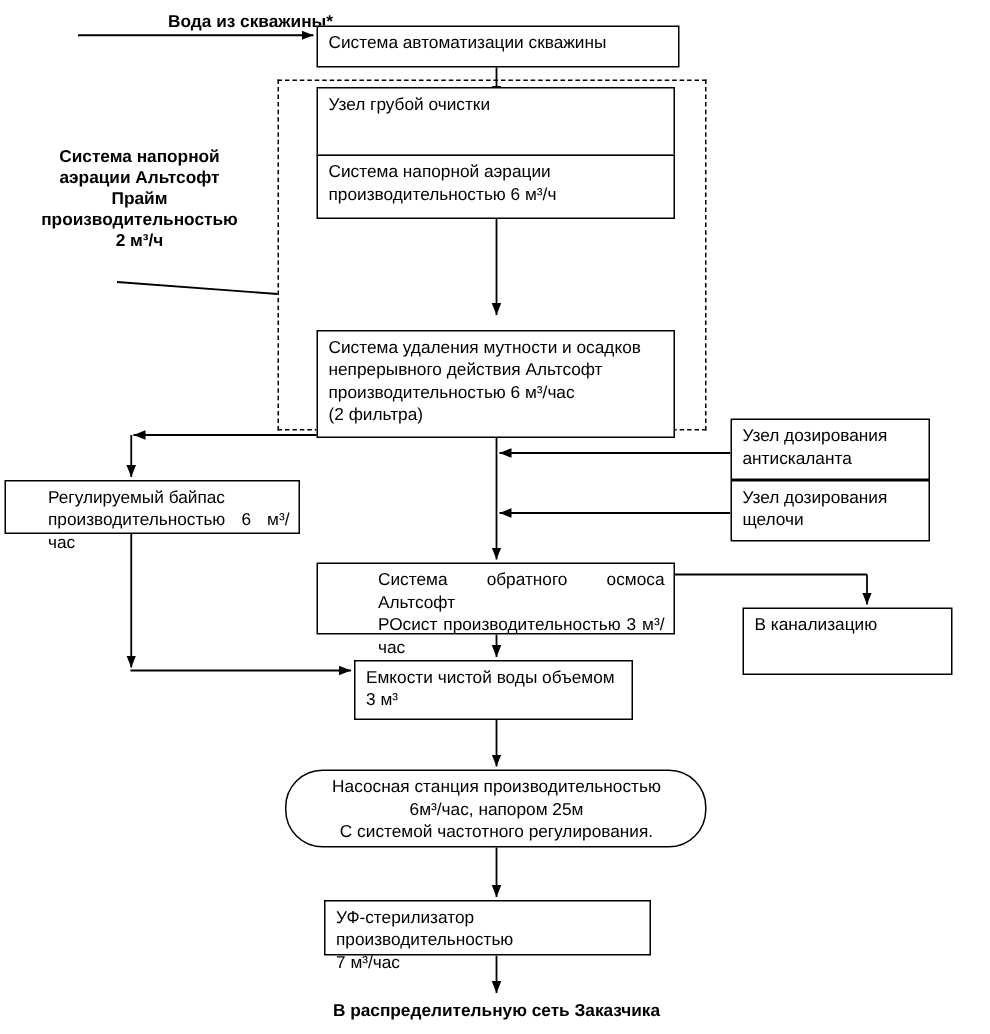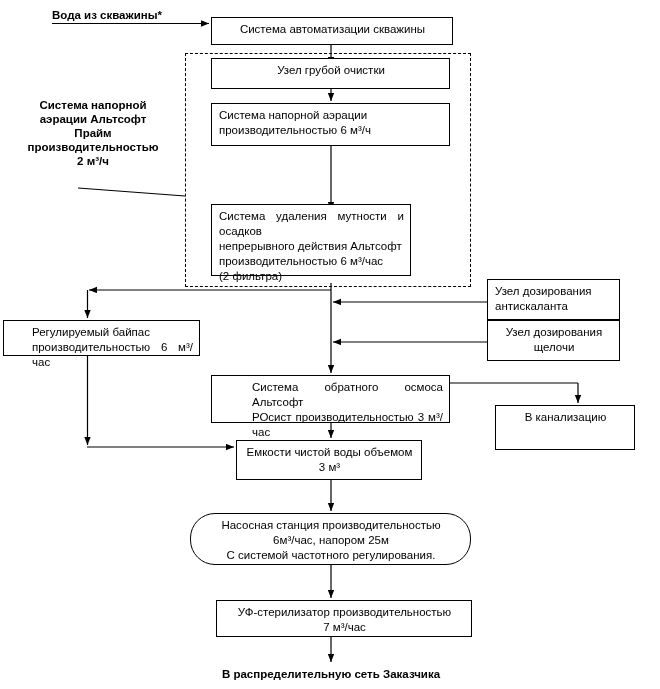--- a/index.html
+++ b/index.html
@@ -35,34 +35,34 @@
     line-height: 15px;
     padding: 4px 6px 4px 7px;
     color: #000000;
   }
   .node.justify p {
     text-align: justify;
     text-align-last: left;
   }
   .node p {
     margin: 0;
-    text-align: center;
   }
   .node.center {
     text-align: center;
     border-radius: 25px;
   }
   .label {
     position: absolute;
     font-size: 11.5px;
     line-height: 14px;
     color: #000000;
   }
   .label.bold {
     font-weight: bold;
+    text-align: right;
   }
   .label.center {
     text-align: center;
   }
   .dashed-group {
     position: absolute;
     box-sizing: border-box;
     border: 1px dashed #000000;
     background: transparent;
   }
@@ -124,30 +124,30 @@
     <div>аэрации Альтсофт</div>
     <div>Прайм</div>
     <div>производительностью</div>
     <div>2 м³/ч</div>
   </div>
 
   <div class="node" style="left:211px; top:17px; width:242px; height:28px;">
     <p>Система автоматизации скважины</p>
   </div>
 
-  <div class="node" style="left:211px; top:58px; width:239px; height:31px;">
+  <div class="node" style="left:211px; top:58px; width:239px; height:46px;">
     <p>Узел грубой очистки</p>
   </div>
 
   <div class="node justify" style="left:211px; top:103px; width:239px; height:43px;">
     <p>Система    напорной    аэрации</p>
     <p>производительностью 6 м³/ч</p>
   </div>
 
-  <div class="node justify" style="left:211px; top:204px; width:200px; height:72px;">
+  <div class="node justify" style="left:211px; top:220px; width:239px; height:72px;">
     <p>Система удаления мутности и осадков</p>
     <p>непрерывного    действия    Альтсофт</p>
     <p>производительностью 6 м³/час</p>
     <p>(2 фильтра)</p>
   </div>
 
   <div class="node justify" style="left:487px; top:279px; width:133px; height:41px;">
     <p>Узел      дозирования</p>
     <p>антискаланта</p>
   </div>
@@ -176,20 +176,20 @@
     <p>Емкости чистой воды объемом</p>
     <p>3 м³</p>
   </div>
 
   <div class="node center" style="left:190px; top:513px; width:281px; height:52px;">
     <p>Насосная станция производительностью</p>
     <p>6м³/час, напором 25м</p>
     <p>С системой частотного регулирования.</p>
   </div>
 
-  <div class="node" style="left:216px; top:600px; width:256px; height:37px;">
+  <div class="node" style="left:216px; top:600px; width:218px; height:37px;">
     <p>УФ-стерилизатор   производительностью</p>
     <p>7 м³/час</p>
   </div>
 
   <div class="label bold center" style="left:181px; top:667px; width:300px;">В распределительную сеть Заказчика</div>
 
 </div>
 
 </body></html>

